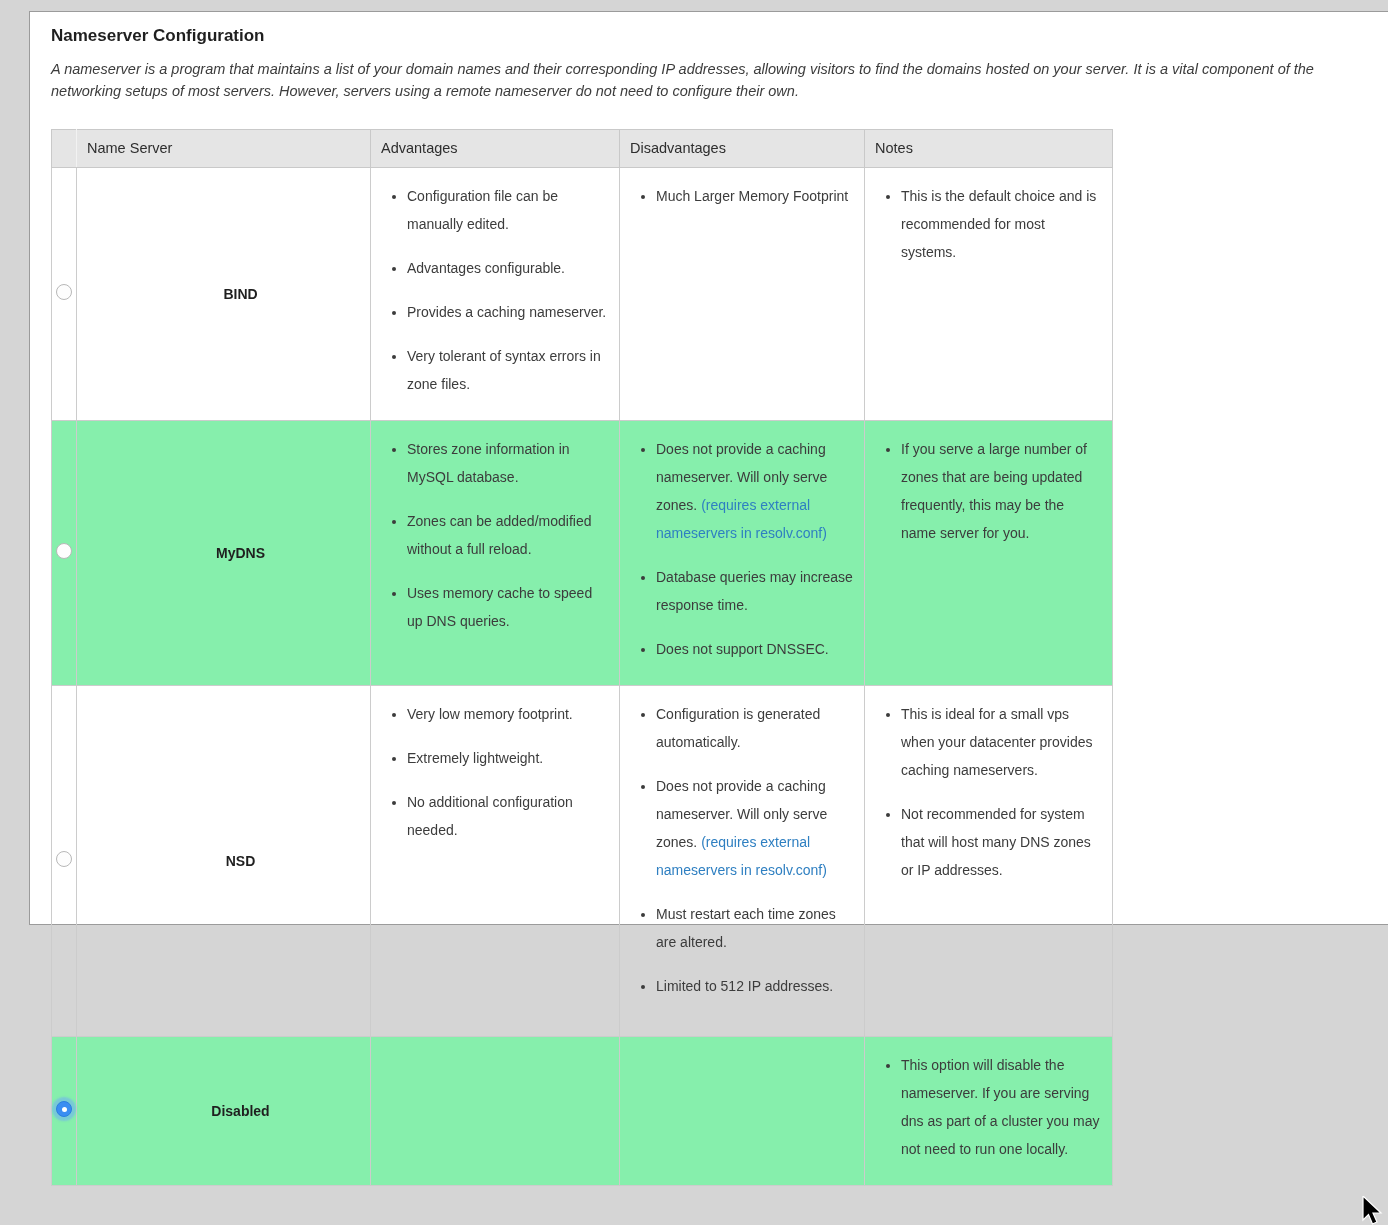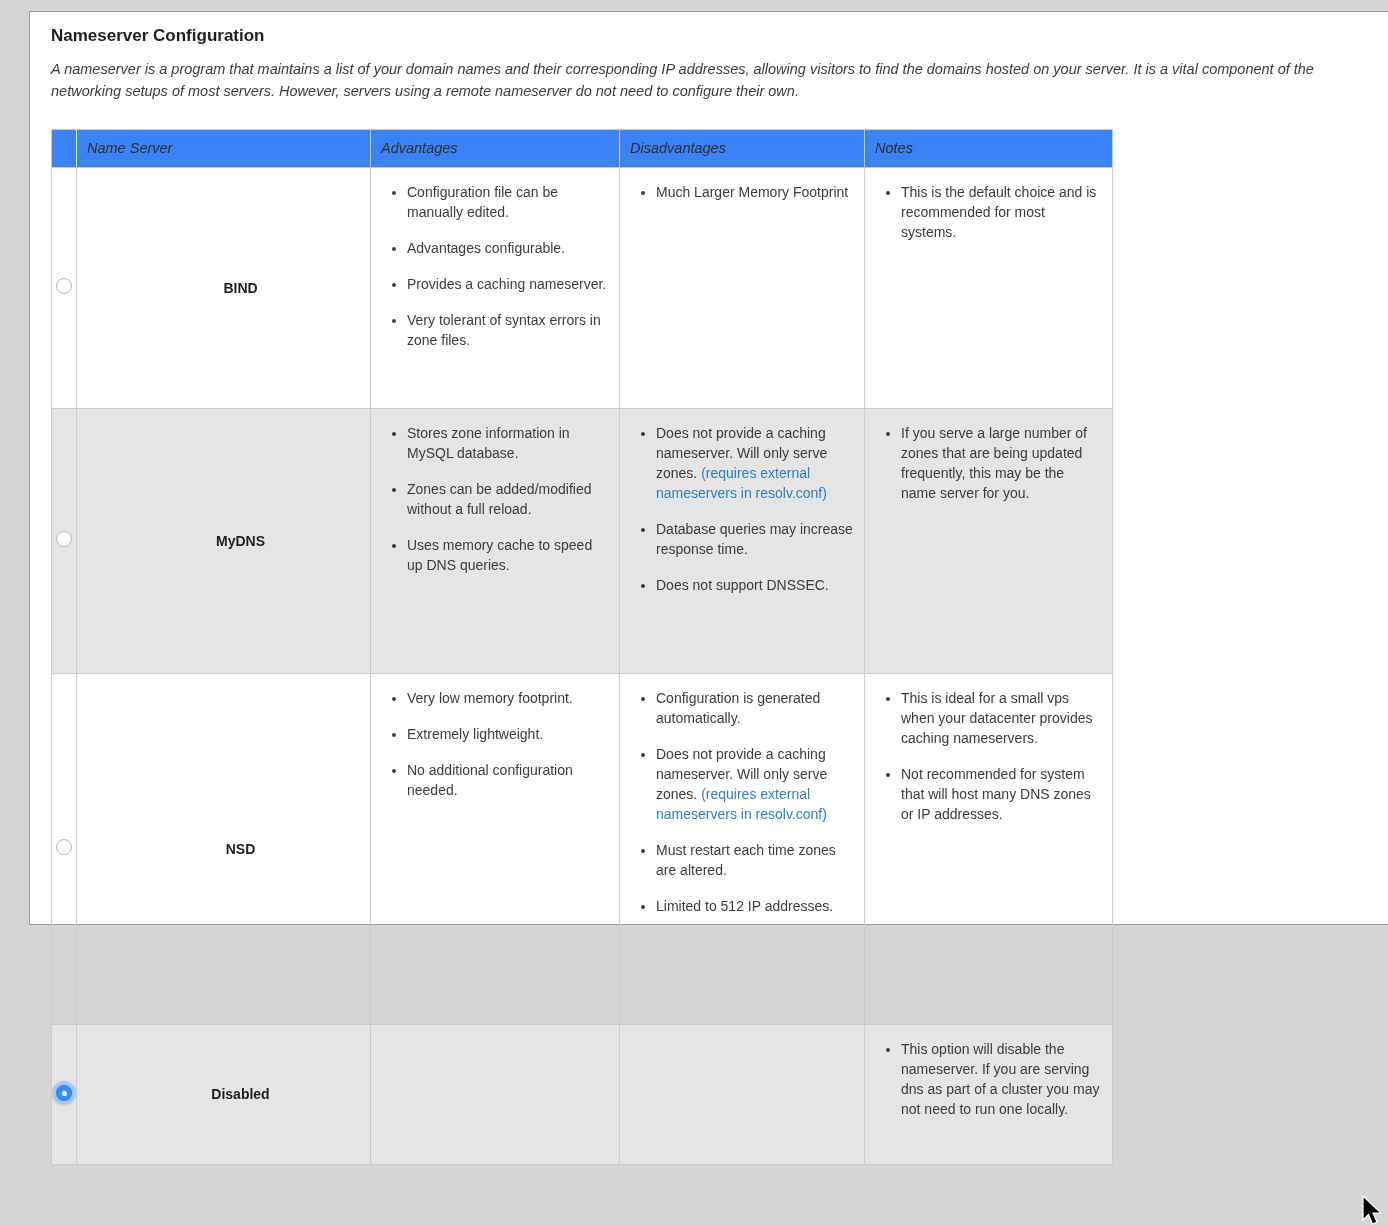--- a/index.html
+++ b/index.html
@@ -42,56 +42,55 @@
     table-layout: fixed;
     width: 1061px;
     font-size: 14px;
   }
   .ns-table col.c-radio { width: 25px; }
   .ns-table col.c-name  { width: 294px; }
   .ns-table col.c-adv   { width: 249px; }
   .ns-table col.c-dis   { width: 245px; }
   .ns-table col.c-notes { width: 248px; }
   .ns-table th {
-    background: #3b82f6;
+    background: #e5e5e5;
     border: 1px solid #c9c9c9;
     font-weight: normal;
     font-size: 14.5px;
     color: #2e2e2e;
     text-align: left;
     height: 38px;
     padding: 4px 10px;
-    font-style: italic;
   }
   .ns-table th.th-radio { padding: 0; border-right-color: #f2f2f2; }
   .ns-table td {
     border: 1px solid #cccccc;
     vertical-align: top;
     padding: 6px 10px;
   }
   .ns-table tbody tr:nth-child(1) { height: 241px; }
   .ns-table tbody tr:nth-child(2) { height: 265px; }
   .ns-table tbody tr:nth-child(3) { height: 351px; }
   .ns-table tbody tr:nth-child(4) { height: 140px; }
-  .ns-table tbody tr.alt td { background: #e5e5e5; }
+  .ns-table tbody tr.alt td { background: #86efac; }
   td.cell-radio { vertical-align: middle; text-align: center; padding: 0; }
   td.cell-name {
     vertical-align: middle;
     text-align: center;
     font-weight: bold;
     color: #1f1f1f;
     padding-left: 44px;
   }
   .ns-table ul {
     margin: 8px 0 0 0;
     padding: 0 0 0 26px;
   }
   .ns-table li {
     margin: 0 0 16px 0;
-    line-height: 20px;
+    line-height: 28px;
     color: #3c3c3c;
   }
   a.cell-link {
     color: #2e7fc1;
     text-decoration: none;
     cursor: pointer;
   }
   .radio {
     display: inline-block;
     width: 16px; height: 16px;

